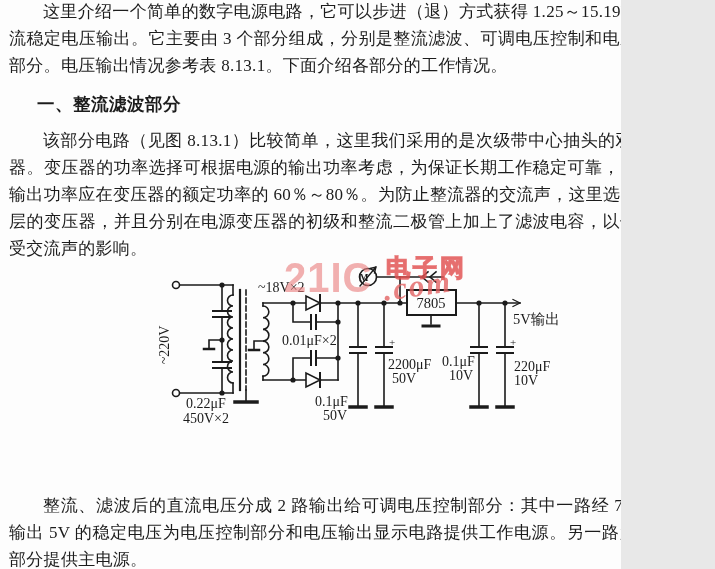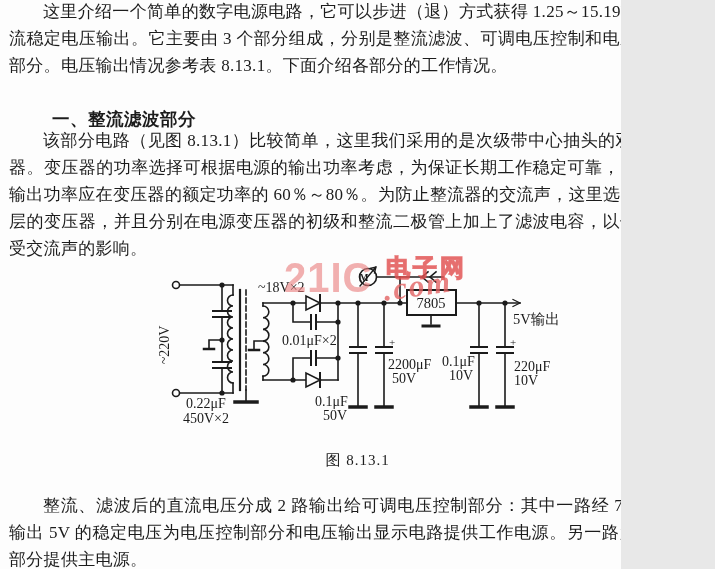--- a/index.html
+++ b/index.html
@@ -18,21 +18,21 @@
     text-align:justify;
     text-indent:2em;
     margin:0;
     letter-spacing:0.3px;
   }
   #p1{top:-2px;}
   #p2{top:127px;}
   #p3{top:492px;}
   .heading{
     position:absolute;left:36px;top:92px;
-    font-size:17.5px;font-weight:bold;line-height:22px;margin:16px;
+    font-size:17.5px;font-weight:bold;line-height:22px;margin:1px;
     letter-spacing:0.5px;
   }
   .figure-caption{
     position:absolute;left:0;top:450px;width:715px;
     text-align:center;font-size:15px;line-height:20px;margin:0;
     letter-spacing:1px;
   }
   .circuit-svg{position:absolute;left:140px;top:256px;}
   .circuit-svg text{
     font-family:"Liberation Serif","DejaVu Serif",serif;
@@ -205,17 +205,16 @@
     <text x="510" y="346" font-size="11">+</text>
     <text x="514" y="371" font-size="14">220μF</text>
     <text x="514" y="385" font-size="14">10V</text>
     <text x="513" y="324" font-size="14.5">5V输出</text>
   </svg>
 
   <div class="wm wm-brand">21IC</div>
   <div class="wm wm-cn">电子网</div>
   <div class="wm wm-com">.com</div>
 
-  <p class="figure-caption">图 8.13.1</p>
 
   <p id="p3" class="para">整流、滤波后的直流电压分成 2 路输出给可调电压控制部分：其中一路经 7805 稳压后输出 5V 的稳定电压为电压控制部分和电压输出显示电路提供工作电源。另一路为电压控制部分提供主电源。</p>
 
 </div>
 
 </body></html>

